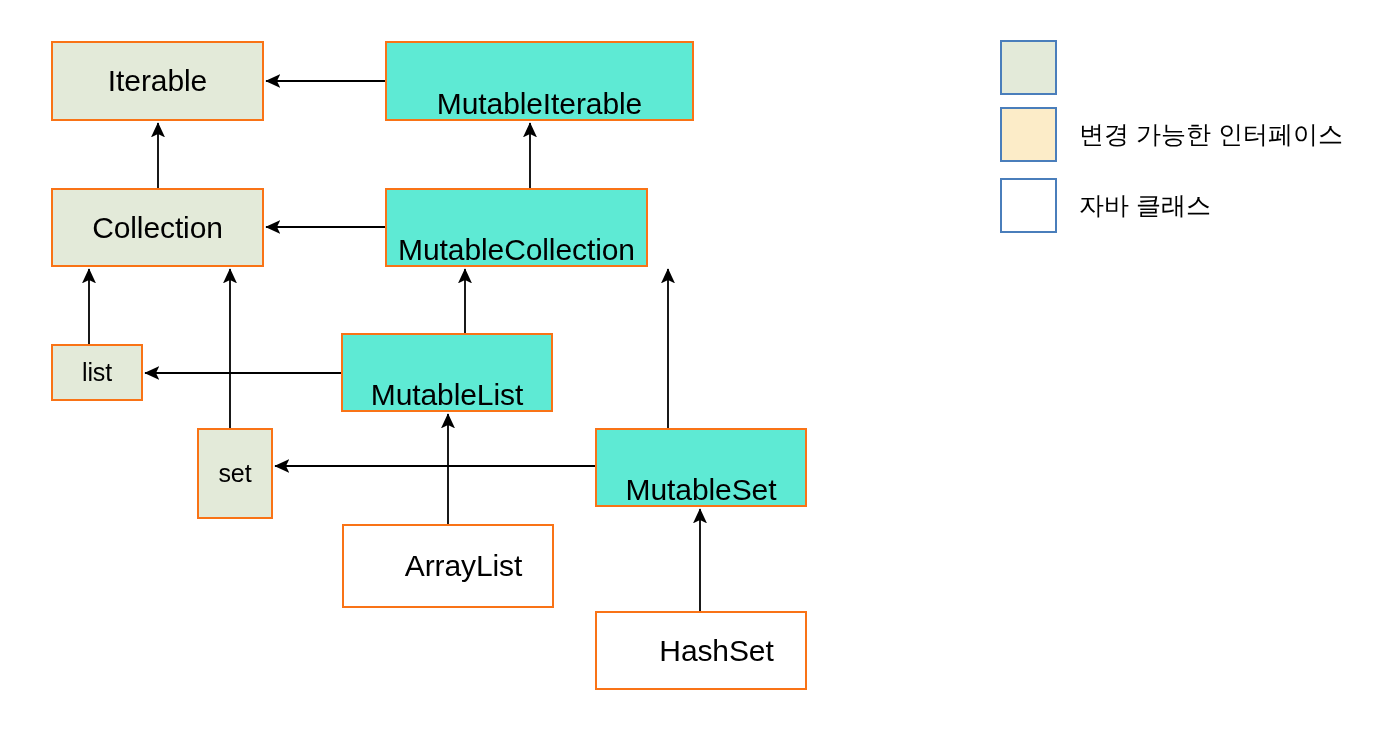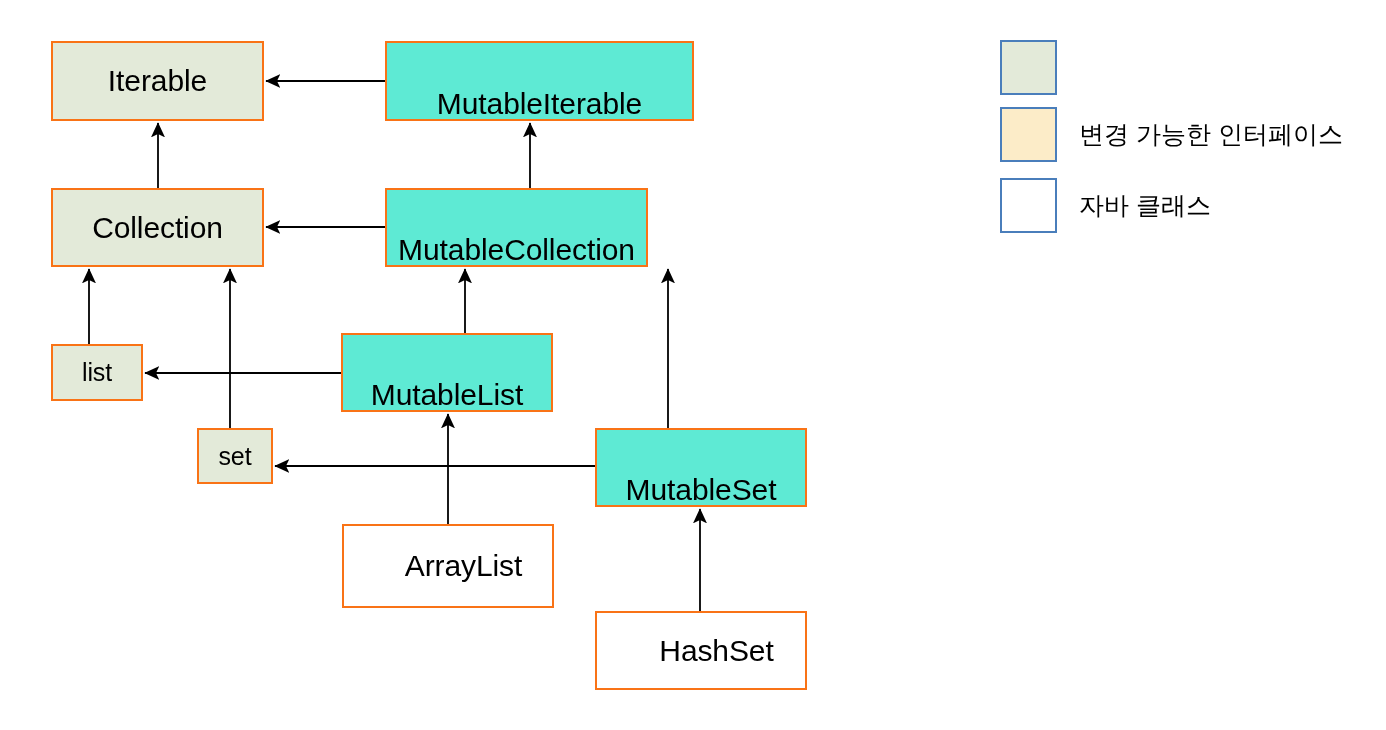--- a/index.html
+++ b/index.html
@@ -114,21 +114,21 @@
       </div>
       <div class="node mutable" style="left: 385px; top: 188px; width: 263px; height: 79px;">
         <span>MutableCollection</span>
       </div>
       <div class="node readonly small" style="left: 51px; top: 344px; width: 92px; height: 57px;">
         <span>list</span>
       </div>
       <div class="node mutable" style="left: 341px; top: 333px; width: 212px; height: 79px;">
         <span>MutableList</span>
       </div>
-      <div class="node readonly small" style="left: 197px; top: 428px; width: 76px; height: 56px; align-items: center;">
+      <div class="node readonly small" style="left: 197px; top: 428px; width: 76px; height: 91px; align-items: center;">
         <span>set</span>
       </div>
       <div class="node mutable" style="left: 595px; top: 428px; width: 212px; height: 79px;">
         <span>MutableSet</span>
       </div>
       <div class="node javacls" style="left: 342px; top: 524px; width: 212px; height: 84px;">
         <span>ArrayList</span>
       </div>
       <div class="node javacls" style="left: 595px; top: 611px; width: 212px; height: 79px;">
         <span>HashSet</span>

